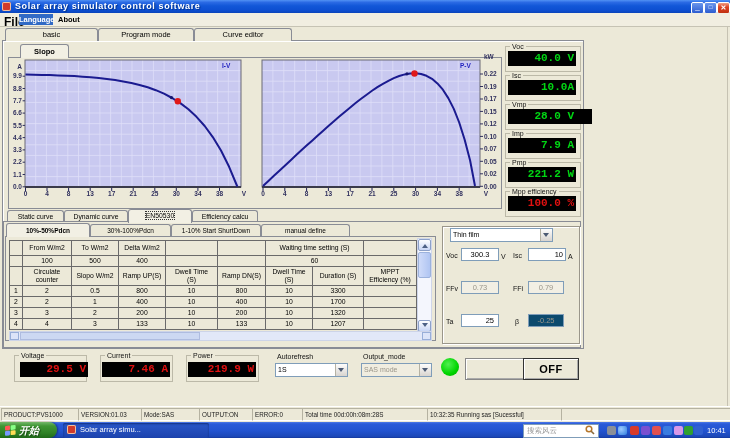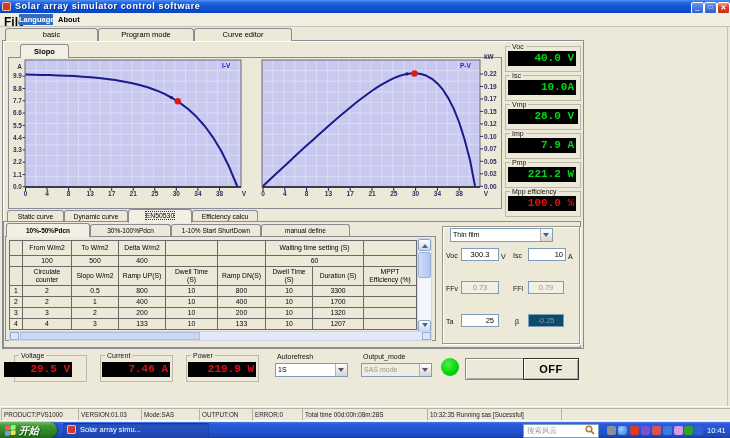--- a/index.html
+++ b/index.html
@@ -231,21 +231,21 @@
       <span class="lg">Voc</span>
     </div>
 <div class="led" style="left:508px;top:51px;width:66px;height:15px;font-size:11px;line-height:15px;padding-right:2px;">40.0 V</div>
 <div class="fs" style="left:505px;top:75px;width:74px;height:24px;">
       <span class="lg">Isc</span>
     </div>
 <div class="led" style="left:508px;top:80px;width:66px;height:15px;font-size:11px;line-height:15px;padding-right:2px;">10.0A</div>
 <div class="fs" style="left:505px;top:104px;width:74px;height:24px;">
       <span class="lg">Vmp</span>
     </div>
-<div class="led" style="left:508px;top:109px;width:66px;height:15px;font-size:11px;line-height:15px;padding-right:4px;">28.0 V</div>
+<div class="led" style="left:508px;top:109px;width:66px;height:15px;font-size:11px;line-height:15px;padding-right:18px;">28.0 V</div>
 <div class="fs" style="left:505px;top:133px;width:74px;height:24px;">
       <span class="lg">Imp</span>
     </div>
 <div class="led" style="left:508px;top:138px;width:66px;height:15px;font-size:11px;line-height:15px;padding-right:2px;">7.9 A</div>
 <div class="fs" style="left:505px;top:162px;width:74px;height:24px;">
       <span class="lg">Pmp</span>
     </div>
 <div class="led" style="left:508px;top:167px;width:66px;height:15px;font-size:11px;line-height:15px;padding-right:2px;">221.2 W</div>
 <div class="fs" style="left:505px;top:191px;width:74px;height:24px;">
       <span class="lg">Mpp efficiency</span>
@@ -385,21 +385,21 @@
 <div class="sl" style="left:513px;top:285px;">FFi</div>
 <div class="inp" style="left:528px;top:281px;width:34px;height:11px;line-height:11px;color:#9a968a;background:#f2efe4;">0.79</div>
 <div class="sl" style="left:446px;top:318px;">Ta</div>
 <div class="inp" style="left:461px;top:314px;width:36px;height:11px;line-height:11px;text-align:right;padding-right:4px;width:32px;">25</div>
 <div class="sl" style="left:515px;top:318px;">β</div>
 <div class="inp" style="left:528px;top:314px;width:34px;height:11px;line-height:11px;color:#9a968a;background:#0c4a6e;">-0.25</div>
 
 <div class="fs" style="left:14px;top:355px;width:71px;height:25px;">
       <span class="lg">Voltage</span>
     </div>
-<div class="led" style="left:4px;top:362px;width:66px;height:15px;font-size:11px;line-height:15px;padding-right:2px;color:#e01010;">29.5 V</div>
+<div class="led" style="left:20px;top:362px;width:66px;height:15px;font-size:11px;line-height:15px;padding-right:2px;color:#e01010;">29.5 V</div>
 <div class="fs" style="left:100px;top:355px;width:71px;height:25px;">
       <span class="lg">Current</span>
     </div>
 <div class="led" style="left:102px;top:362px;width:66px;height:15px;font-size:11px;line-height:15px;padding-right:2px;color:#e01010;">7.46 A</div>
 <div class="fs" style="left:186px;top:355px;width:71px;height:25px;">
       <span class="lg">Power</span>
     </div>
 <div class="led" style="left:188px;top:362px;width:66px;height:15px;font-size:11px;line-height:15px;padding-right:2px;color:#e01010;">219.9 W</div>
 <div class="sl" style="left:277px;top:353px;">Autorefresh</div>
 <div class="combo" style="left:275px;top:363px;width:71px;height:12px;">

